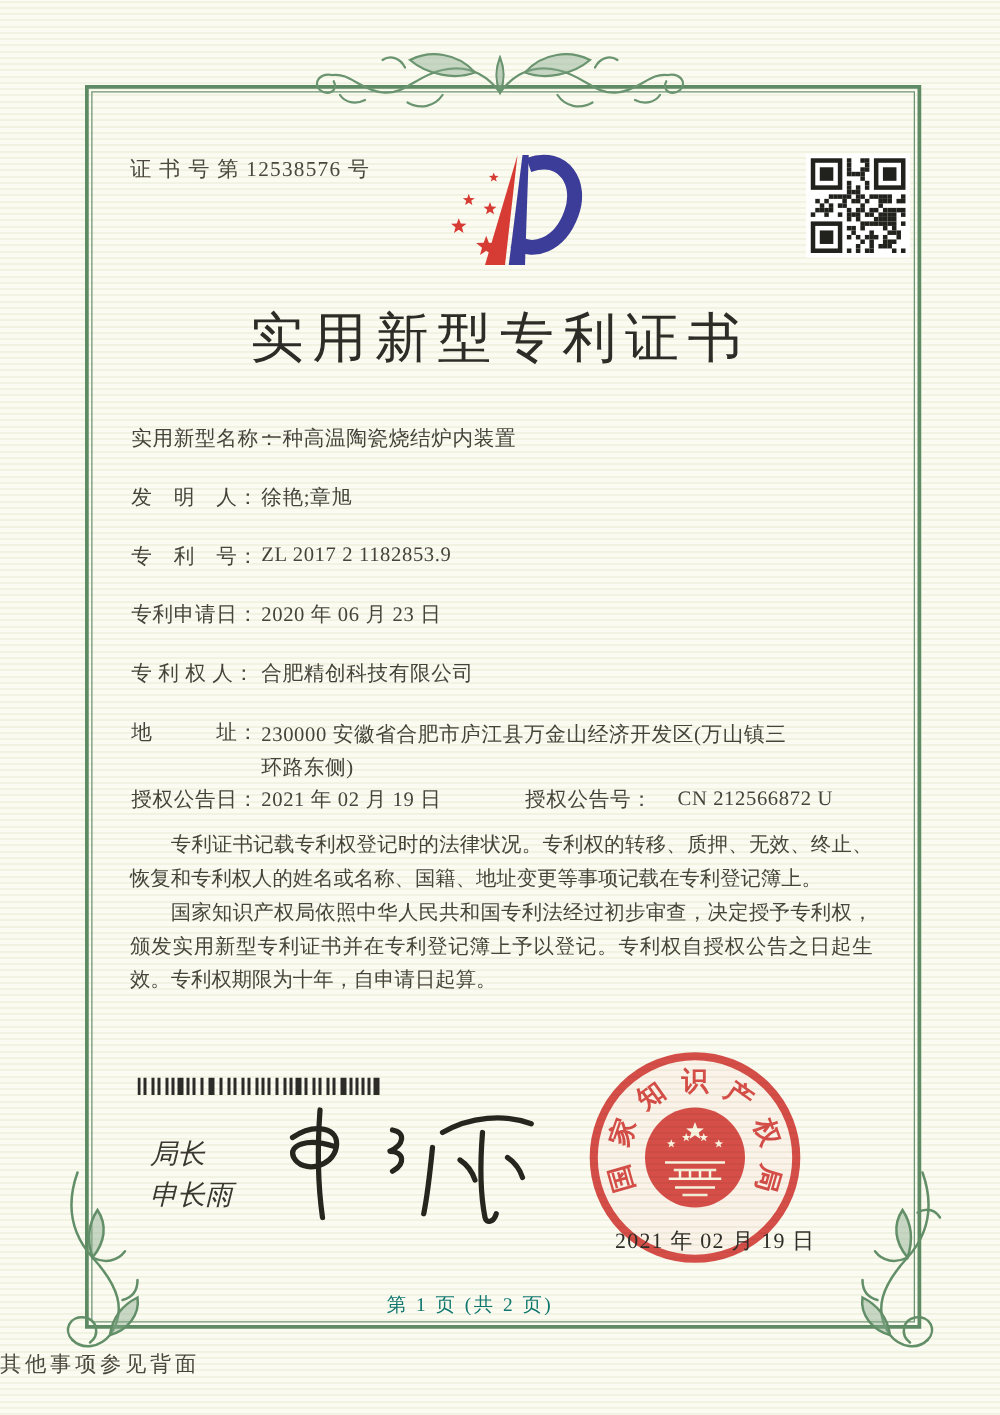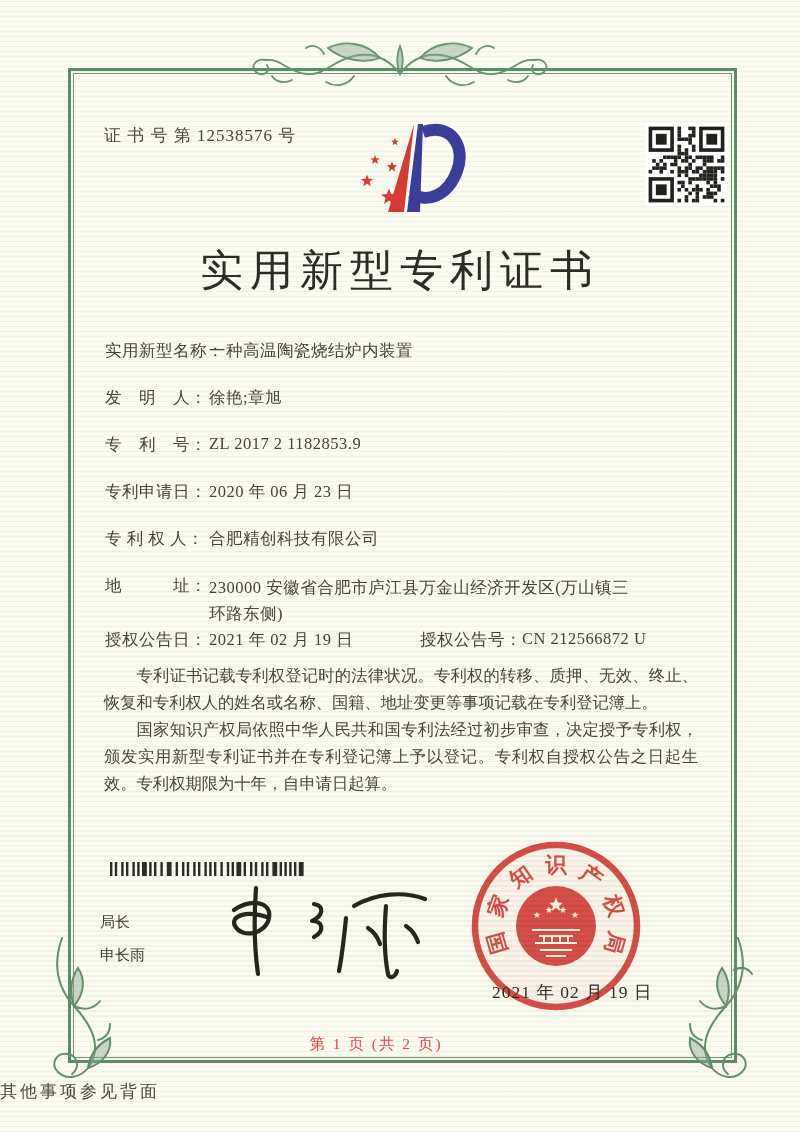--- a/index.html
+++ b/index.html
@@ -16,36 +16,36 @@
     border:3px solid #5e8a64;}
   .frame::after{content:"";position:absolute;inset:2px;border:1px solid #6c9472;}
   .certno{position:absolute;left:104px;top:124px;font-size:17px;letter-spacing:1px;color:#4a473c;}
   .title{position:absolute;left:0;top:242px;width:800px;text-align:center;
     font-size:43px;font-weight:400;letter-spacing:7px;color:#2e2c26;}
   .row{position:absolute;left:105px;font-size:16.5px;letter-spacing:.5px;white-space:nowrap;color:#45433a;}
   .row .lbl{display:inline-block;width:104px;vertical-align:top;}
   .row .val{display:inline-block;vertical-align:top;}
   .row .val.wrap{white-space:normal;width:436px;line-height:26px;}
   .row .pair2{position:absolute;left:315px;top:0;}
-  .row .pair2 .lbl{width:auto;margin-right:0;}
+  .row .pair2 .lbl{width:auto;margin-right:20px;}
   .paras{position:absolute;left:104px;top:662px;width:594px;
     font-size:16.3px;line-height:27px;text-align:justify;color:#47453a;}
   .paras p{margin:0;text-indent:2em;}
   .logo{position:absolute;left:338px;top:110px;}
   .qr{position:absolute;left:645px;top:123px;width:83px;height:83px;background:#fff;}
   .barcode{position:absolute;left:110px;top:862px;width:200px;height:14px;}
-  .signer{position:absolute;left:100px;top:906px;font-size:15px;line-height:33px;color:#3a3830;}
+  .signer{position:absolute;left:120px;top:906px;font-size:22px;line-height:33px;color:#3a3830;font-style:italic;}
   .signature{position:absolute;left:218px;top:876px;}
   .seal{position:absolute;left:468px;top:838px;opacity:.92;mix-blend-mode:multiply;z-index:4;}
   .seal-ring-text text{font-size:21.5px;font-weight:700;fill:#d5403c;
     font-family:"Liberation Serif","DejaVu Serif",serif;}
   .seal-date{position:absolute;left:492px;top:980px;font-size:17.5px;letter-spacing:1px;
     color:#2f2d28;z-index:5;white-space:nowrap;}
   .pageno{position:absolute;left:0;top:1034px;width:752px;text-align:center;
-    font-size:15.5px;letter-spacing:2px;color:#ef4444;}
+    font-size:15.5px;letter-spacing:2px;color:#0f766e;}
   .backnote{position:absolute;left:0;top:1080px;width:760px;
     font-size:17px;letter-spacing:3px;color:#4a473c;}
   .flourish{position:absolute;pointer-events:none;}
   .fl-top{left:230px;top:28px;}
   .fl-br{right:46px;bottom:46px;}
   .fl-bl{left:46px;bottom:46px;transform:scaleX(-1);}
 </style>
 </head>
 <body>
 

